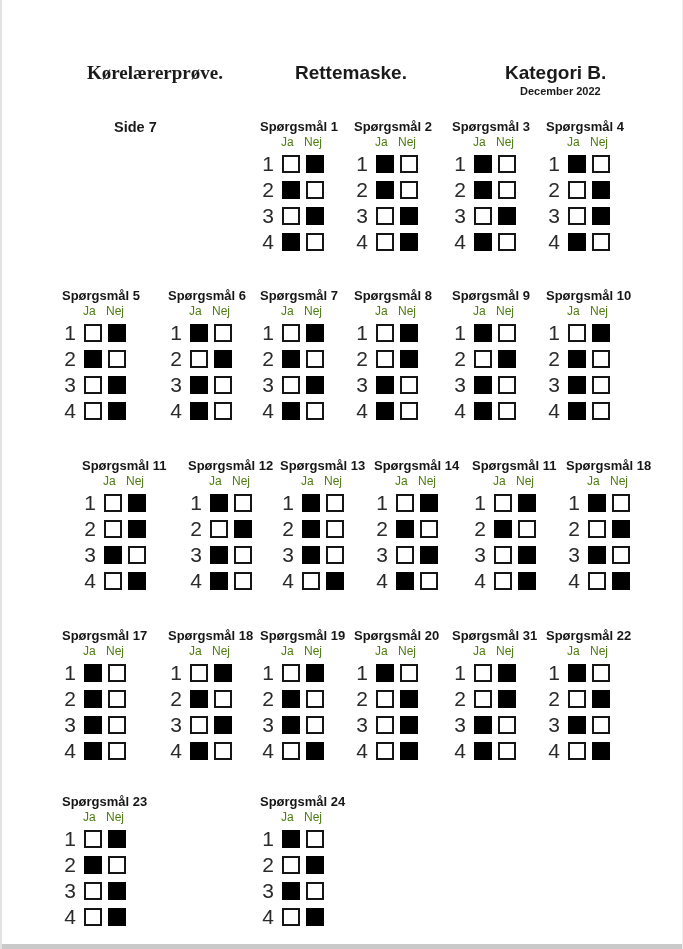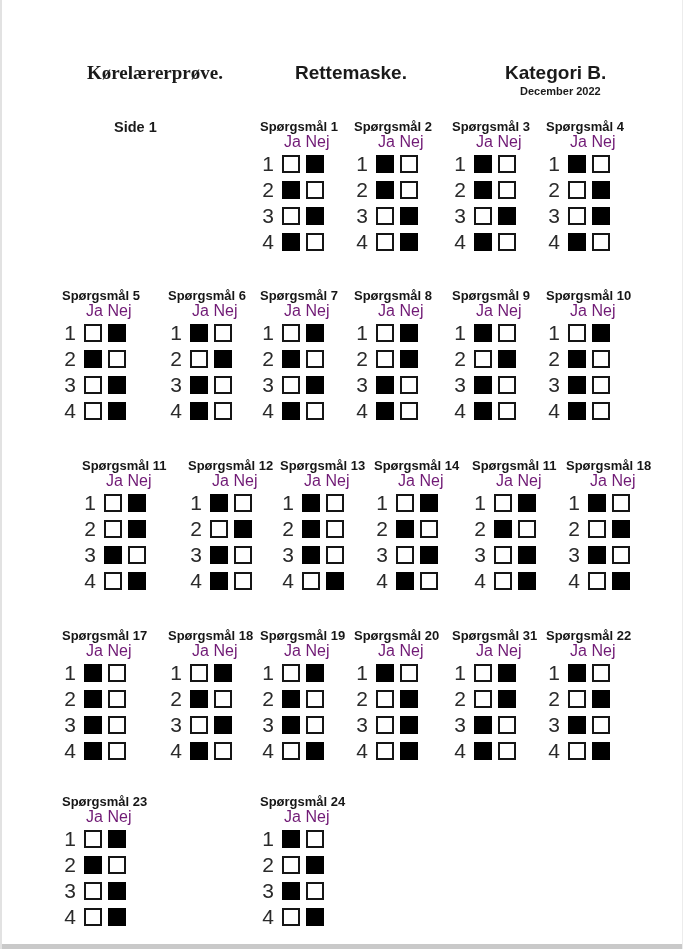--- a/index.html
+++ b/index.html
@@ -27,21 +27,21 @@
   .h-right  { left: 503px; top: 62px; }
   .h-date   { position: absolute; left: 518px; top: 85px; font-size: 11px; font-weight: bold; text-align: right; }
   .side-label { position: absolute; left: 112px; top: 119px; font-size: 14.5px; font-weight: bold; }
 
   .qblock { position: absolute; width: 96px; }
   .qtitle {
     font-size: 13px; font-weight: bold; white-space: nowrap;
     line-height: 15px; color: #161616;
   }
   .hdr { display: flex; padding-left: 21px; margin-top: 1px; line-height: 14px; }
-  .hdr span { font-size: 16px; color: #701a75; text-align: center; }
+  .hdr span { font-size: 12px; color: #4d7c0f; }
   .hdr .ja  { width: 23px; }
   .hdr .nej { width: 27px; }
   .rows { margin-top: 2px; }
   .arow { display: flex; align-items: center; height: 26px; }
   .num {
     width: 14px; text-align: right; margin-right: 8px;
     font-size: 21px; color: #2a2a2a; line-height: 22px;
   }
   .box {
     width: 14px; height: 14px;
@@ -58,21 +58,21 @@
   .row4 { top: 628px; } .row5 { top: 794px; }
 </style>
 </head>
 <body>
 
 <div class="page">
   <div class="h-title h-left">Kørelærerprøve.</div>
   <div class="h-title h-center">Rettemaske.</div>
   <div class="h-title h-right">Kategori B.</div>
   <div class="h-date">December 2022</div>
-  <div class="side-label">Side 1</div>
+  <div class="side-label">Side 7</div>
 
   <div id="questions">
       <div class="qblock row1 col3">
     <div class="qtitle">Spørgsmål 1</div>
     <div class="hdr">
       <span class="ja">Ja</span>
       <span class="nej">Nej</span>
     </div>
     <div class="rows">
           <div class="arow">

